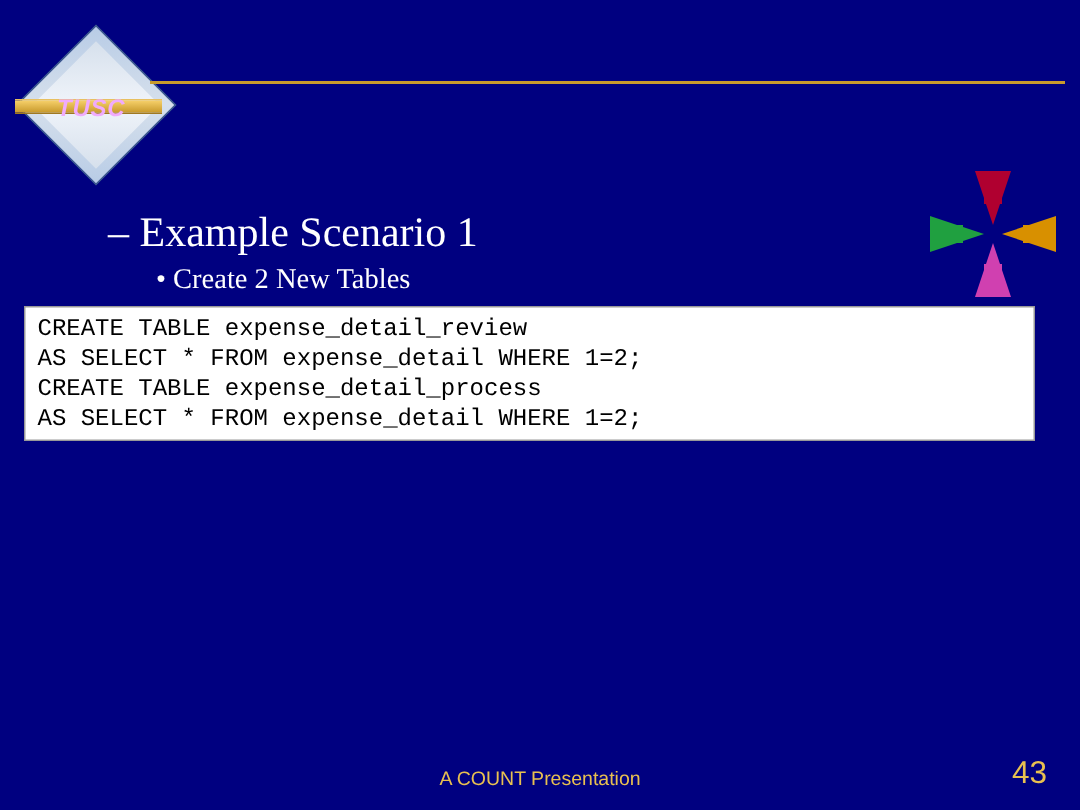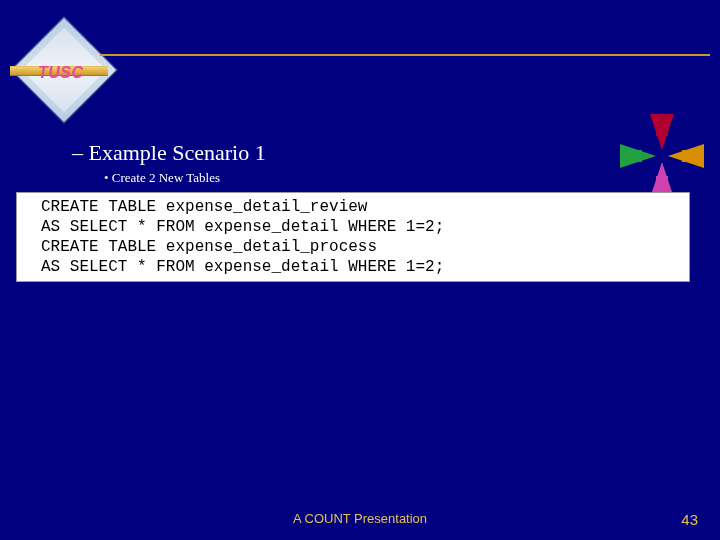--- a/index.html
+++ b/index.html
@@ -55,21 +55,21 @@
     border-bottom: 1px solid #a07820;
   }
   .tusc-text {
     position: absolute;
     top: 44px;
     left: 28px;
     font-family: Arial, sans-serif;
     font-weight: bold;
     font-style: italic;
     font-size: 16px;
-    color: #ec4899;
+    color: #f0abfc;
     letter-spacing: 0.5px;
     z-index: 5;
   }
   .title {
     position: absolute;
     top: 18px;
     left: 120px;
     font-size: 30px;
     font-weight: bold;
     color: #000;
@@ -165,61 +165,61 @@
     right: 30px;
     color: #fff;
   }
   .bullet-1 {
     font-size: 26px;
     color: #fff;
     margin-bottom: 6px;
   }
   .bullet-1::before { content: "•  "; }
   .bullet-2 {
-    font-size: 22px;
+    font-size: 28px;
     color: #fff;
     margin-left: 32px;
     margin-bottom: 4px;
   }
   .bullet-2::before { content: "–  "; }
   .bullet-3 {
-    font-size: 13px;
+    font-size: 19px;
     color: #fff;
     margin-left: 64px;
     margin-bottom: 6px;
   }
   .bullet-3::before { content: "•  "; }
   .code-box {
     background: #fff;
     color: #000;
     font-family: "Courier New", monospace;
     font-size: 16px;
     line-height: 1.25;
-    padding: 4px 24px;
+    padding: 4px 8px;
     margin: 4px 0 8px -24px;
     white-space: pre;
     border: 1px solid #999;
   }
   .footer-text {
     position: absolute;
     bottom: 14px;
     left: 0;
     width: 100%;
     text-align: center;
     color: #e8c050;
     font-family: Arial, sans-serif;
     font-size: 13px;
   }
   .page-num {
     position: absolute;
     bottom: 12px;
     right: 22px;
     color: #e8c050;
     font-family: Arial, sans-serif;
-    font-size: 15px;
+    font-size: 21px;
   }
 </style>
 </head>
 <body>
 
 <div class="slide">
 
   <div class="logo-area">
     <div class="diamond-outer"></div>
     <div class="diamond-inner"></div>

